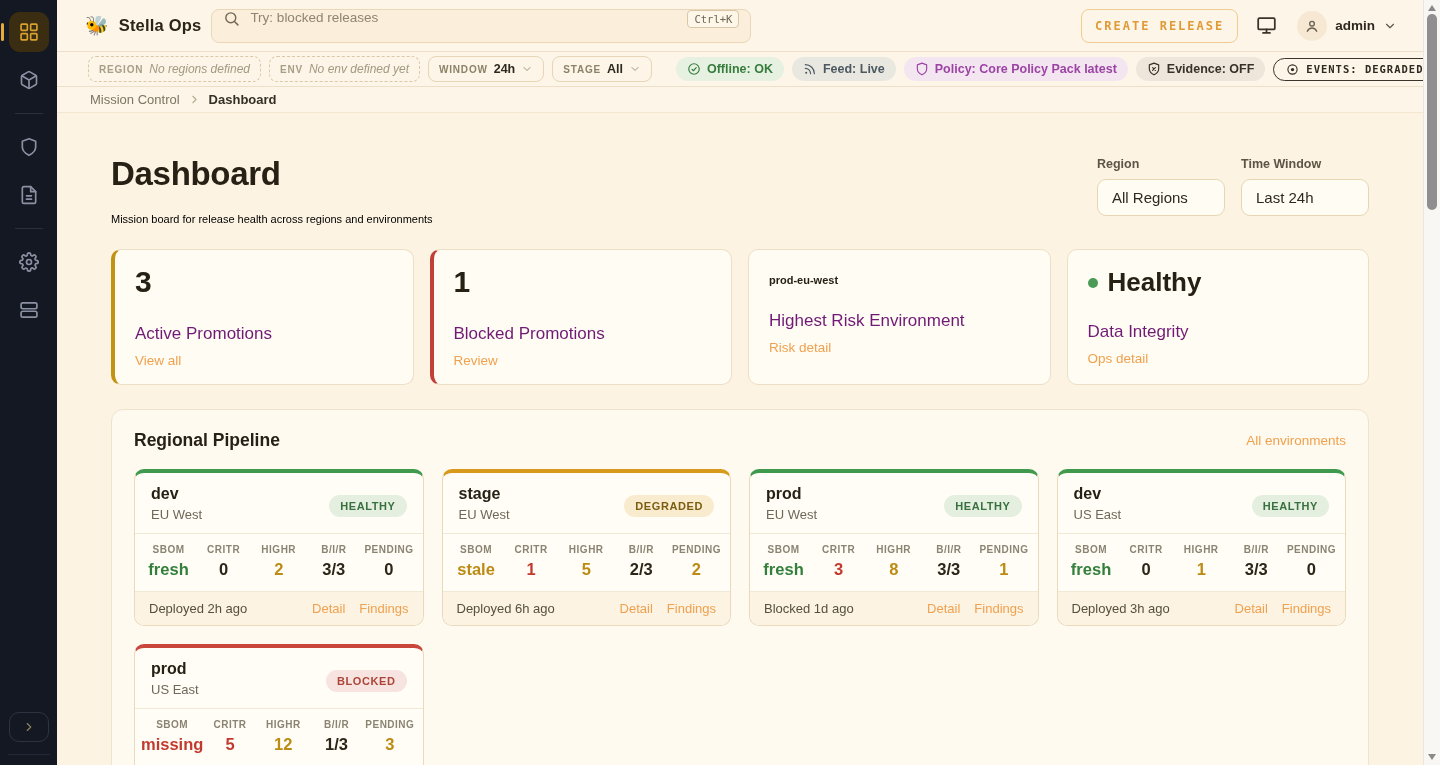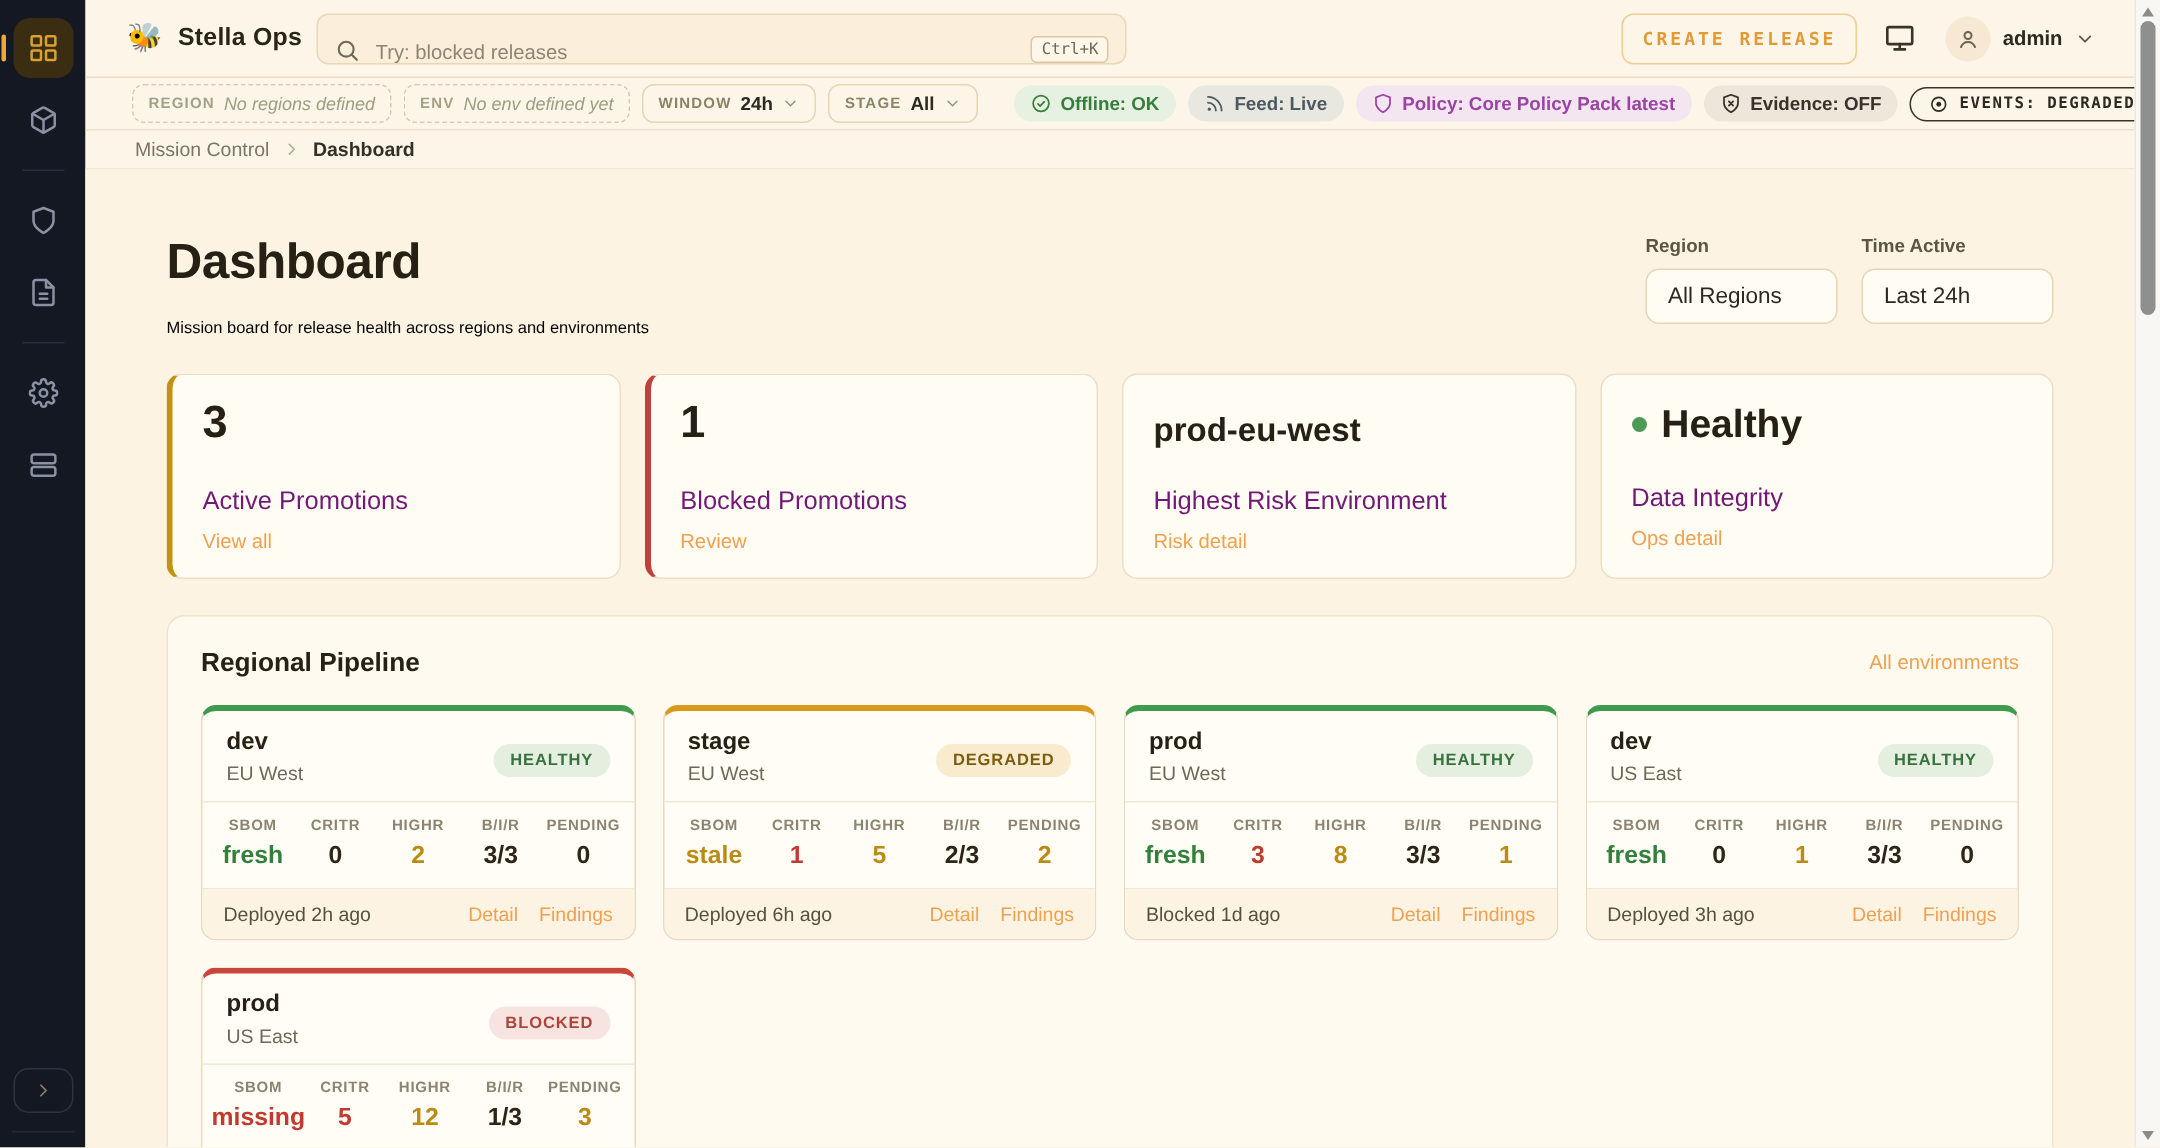--- a/index.html
+++ b/index.html
@@ -22,21 +22,21 @@
   .expand-btn{width:40px;height:30px;border:1px solid #2e3342;border-radius:10px;background:transparent;color:#8a8062;display:flex;align-items:center;justify-content:center;margin-bottom:12px}
   .expand-btn .icn{width:14px;height:14px}
   .side-bottom-line{width:42px;height:1px;background:#23283a;margin-bottom:4px}
 
   
   .main{flex:1;display:flex;flex-direction:column;min-width:0;background:#fdf5e7}
 
   .topbar{height:52px;display:flex;align-items:center;gap:10px;padding:0 26px 0 28px;border-bottom:1px solid #eedfc8;flex-shrink:0}
   .logo{font-size:19px;line-height:1}
   .app-name{font-weight:bold;font-size:16.5px;color:#2b2517;margin-right:0;letter-spacing:.2px}
-  .search{flex:0 0 540px;height:34px;border:1px solid #e9d7b8;background:#fbeedb;border-radius:8px;display:flex;align-items:flex-end;padding:0 11px;gap:10px}
+  .search{flex:0 0 540px;height:34px;border:1px solid #e9d7b8;background:#fbeedb;border-radius:8px;display:flex;align-items:flex-start;padding:0 11px;gap:10px}
   .search .icn{width:17px;height:17px;color:#6f6855}
   .search input{flex:1;border:none;background:transparent;outline:none;font-size:13.5px;color:#4a4435;font-family:inherit}
   .search input::placeholder{color:#8d8672}
   .kbd{font-family:"DejaVu Sans Mono",monospace;font-size:10.5px;color:#6e6753;border:1px solid #d9c7a6;border-radius:4px;padding:2px 6px;background:#fdf6e9}
   .top-spacer{flex:1}
   .create-btn{font-family:"DejaVu Sans Mono",monospace;font-size:12px;font-weight:bold;letter-spacing:2px;color:#e09a36;border:1px solid #eecd92;background:transparent;border-radius:8px;padding:9px 13px;margin-right:8px}
   .icon-btn{border:none;background:transparent;color:#3a332a;display:flex;align-items:center;margin-right:10px}
   .icon-btn .icn{width:21px;height:21px}
   .user{display:flex;align-items:center;gap:8px;cursor:pointer}
   .avatar{width:30px;height:30px;border-radius:50%;background:#f6e8d2;display:flex;align-items:center;justify-content:center;color:#6b6251}
@@ -77,21 +77,21 @@
   .subtitle{margin-top:20px;font-size:11px;color:#000000}
   .filters{display:flex;gap:16px;margin-top:2px}
   .fgroup label{font-size:12.5px;color:#5c5546;font-weight:bold;display:block;margin-bottom:8px}
   .fselect{height:37px;min-width:128px;border:1px solid #e7d6b6;border-radius:9px;background:#fffcf4;display:flex;align-items:center;padding:0 14px;font-size:15px;color:#2e2820;cursor:pointer}
 
   .stat-grid{display:grid;grid-template-columns:repeat(4,1fr);gap:16px;margin-top:24px}
   .scard{background:#fffcf4;border:1px solid #eedec5;border-radius:10px;padding:15px 20px;min-height:110px}
   .scard.accent-amber{border-left:4px solid #c29312}
   .scard.accent-red{border-left:4px solid #c0413a}
   .sval{font-size:30px;font-weight:800;color:#272115;line-height:1.15}
-  .sval.name{font-size:22px;padding-top:9px;line-height:1.2}
+  .sval.name{font-size:11px;padding-top:9px;line-height:1.2}
   .sval.health{font-size:26px;display:flex;align-items:center;gap:10px;padding-top:3px}
   .dot{width:10px;height:10px;border-radius:50%;background:#4d9a57;display:inline-block}
   .slabel{font-size:17px;color:#701a75;margin-top:24px}
   .slink{display:inline-block;margin-top:9px;font-size:13.5px;color:#f0a14f}
 
   .pipeline-panel{margin-top:24px;background:#fefaef;border:1px solid #f0e3cc;border-radius:12px;padding:20px 22px 24px}
   .panel-head{display:flex;justify-content:space-between;align-items:center;margin-bottom:18px}
   .panel-title{font-size:17.5px;font-weight:bold;color:#272115}
   .panel-link{font-size:13.5px;color:#f0a14f}
   .pipe-grid{display:grid;grid-template-columns:repeat(4,1fr);gap:18px}
@@ -322,21 +322,21 @@
         <div class="subtitle">Mission board for release health across regions and environments</div>
       </div>
       <div class="filters">
         <div class="fgroup">
           <label>Region</label>
           <div class="fselect">
               <span>All Regions</span>
             </div>
         </div>
         <div class="fgroup">
-          <label>Time Active</label>
+          <label>Time Window</label>
           <div class="fselect">
               <span>Last 24h</span>
             </div>
         </div>
       </div>
     </div>
 
     <div class="stat-grid">
         <article class="scard accent-amber"><div class="sval number">3</div><div class="slabel">Active Promotions</div><a class="slink">View all</a></article>
         <article class="scard accent-red"><div class="sval number">1</div><div class="slabel">Blocked Promotions</div><a class="slink">Review</a></article>

